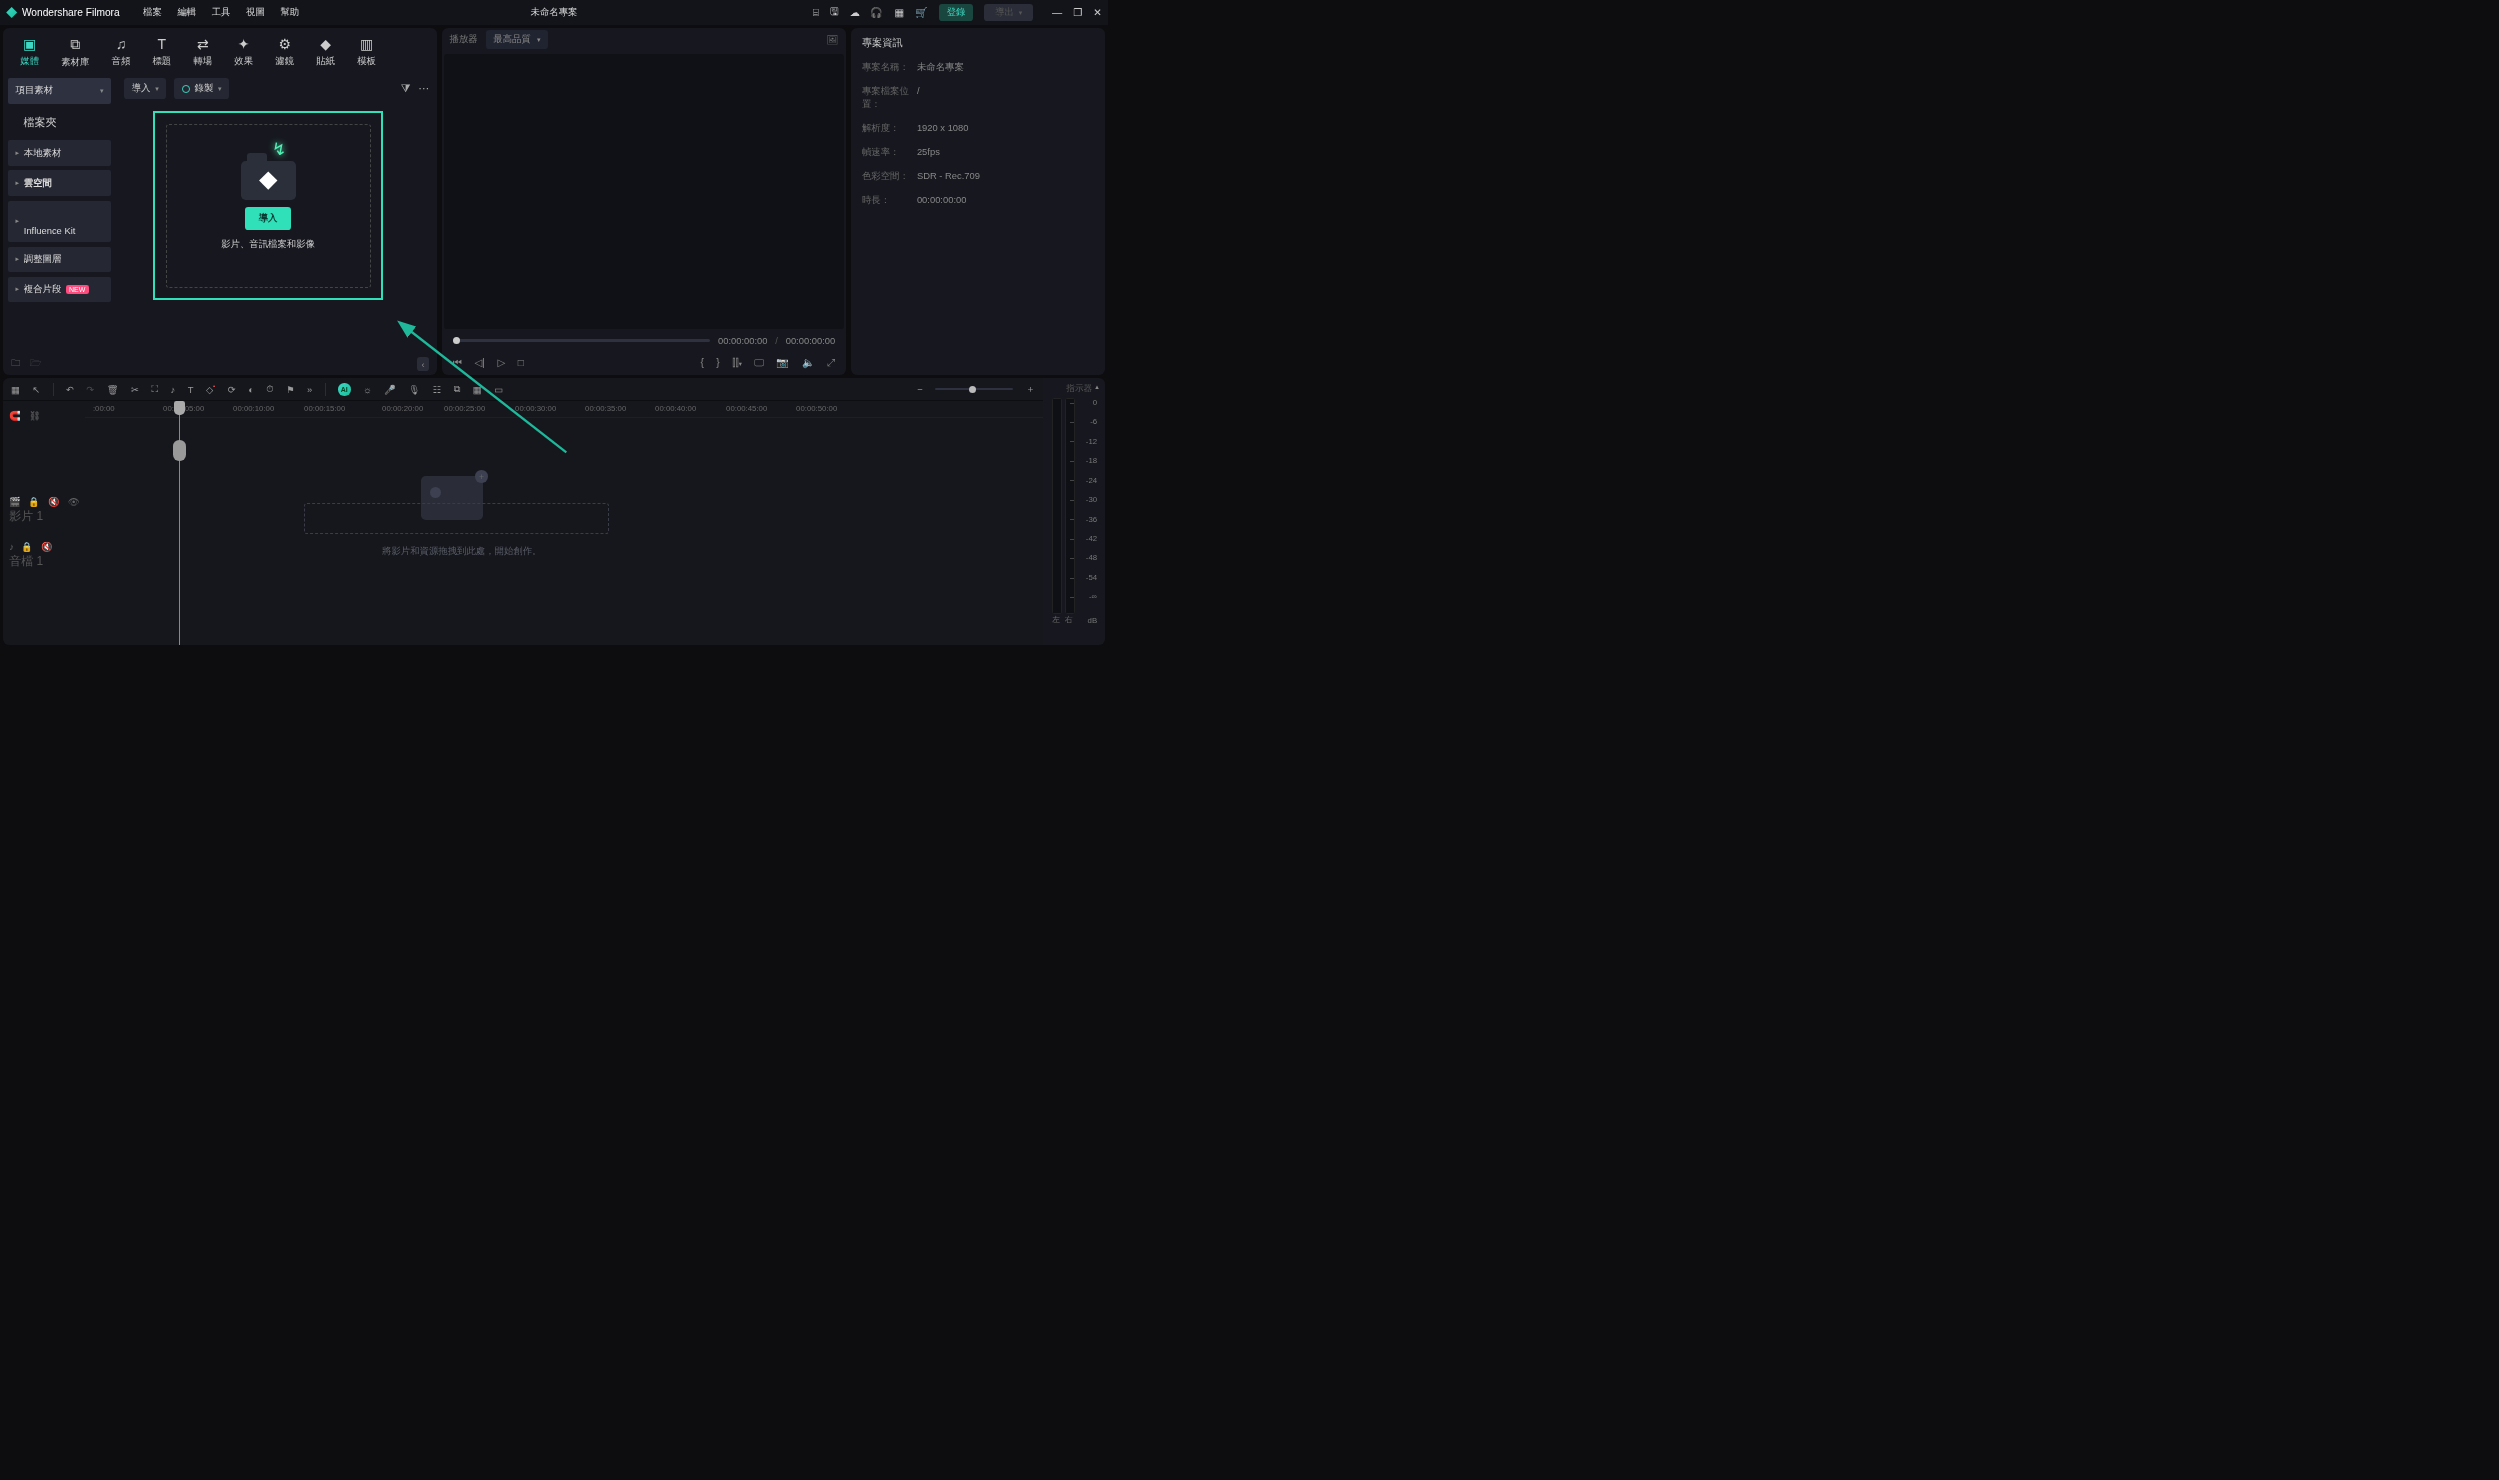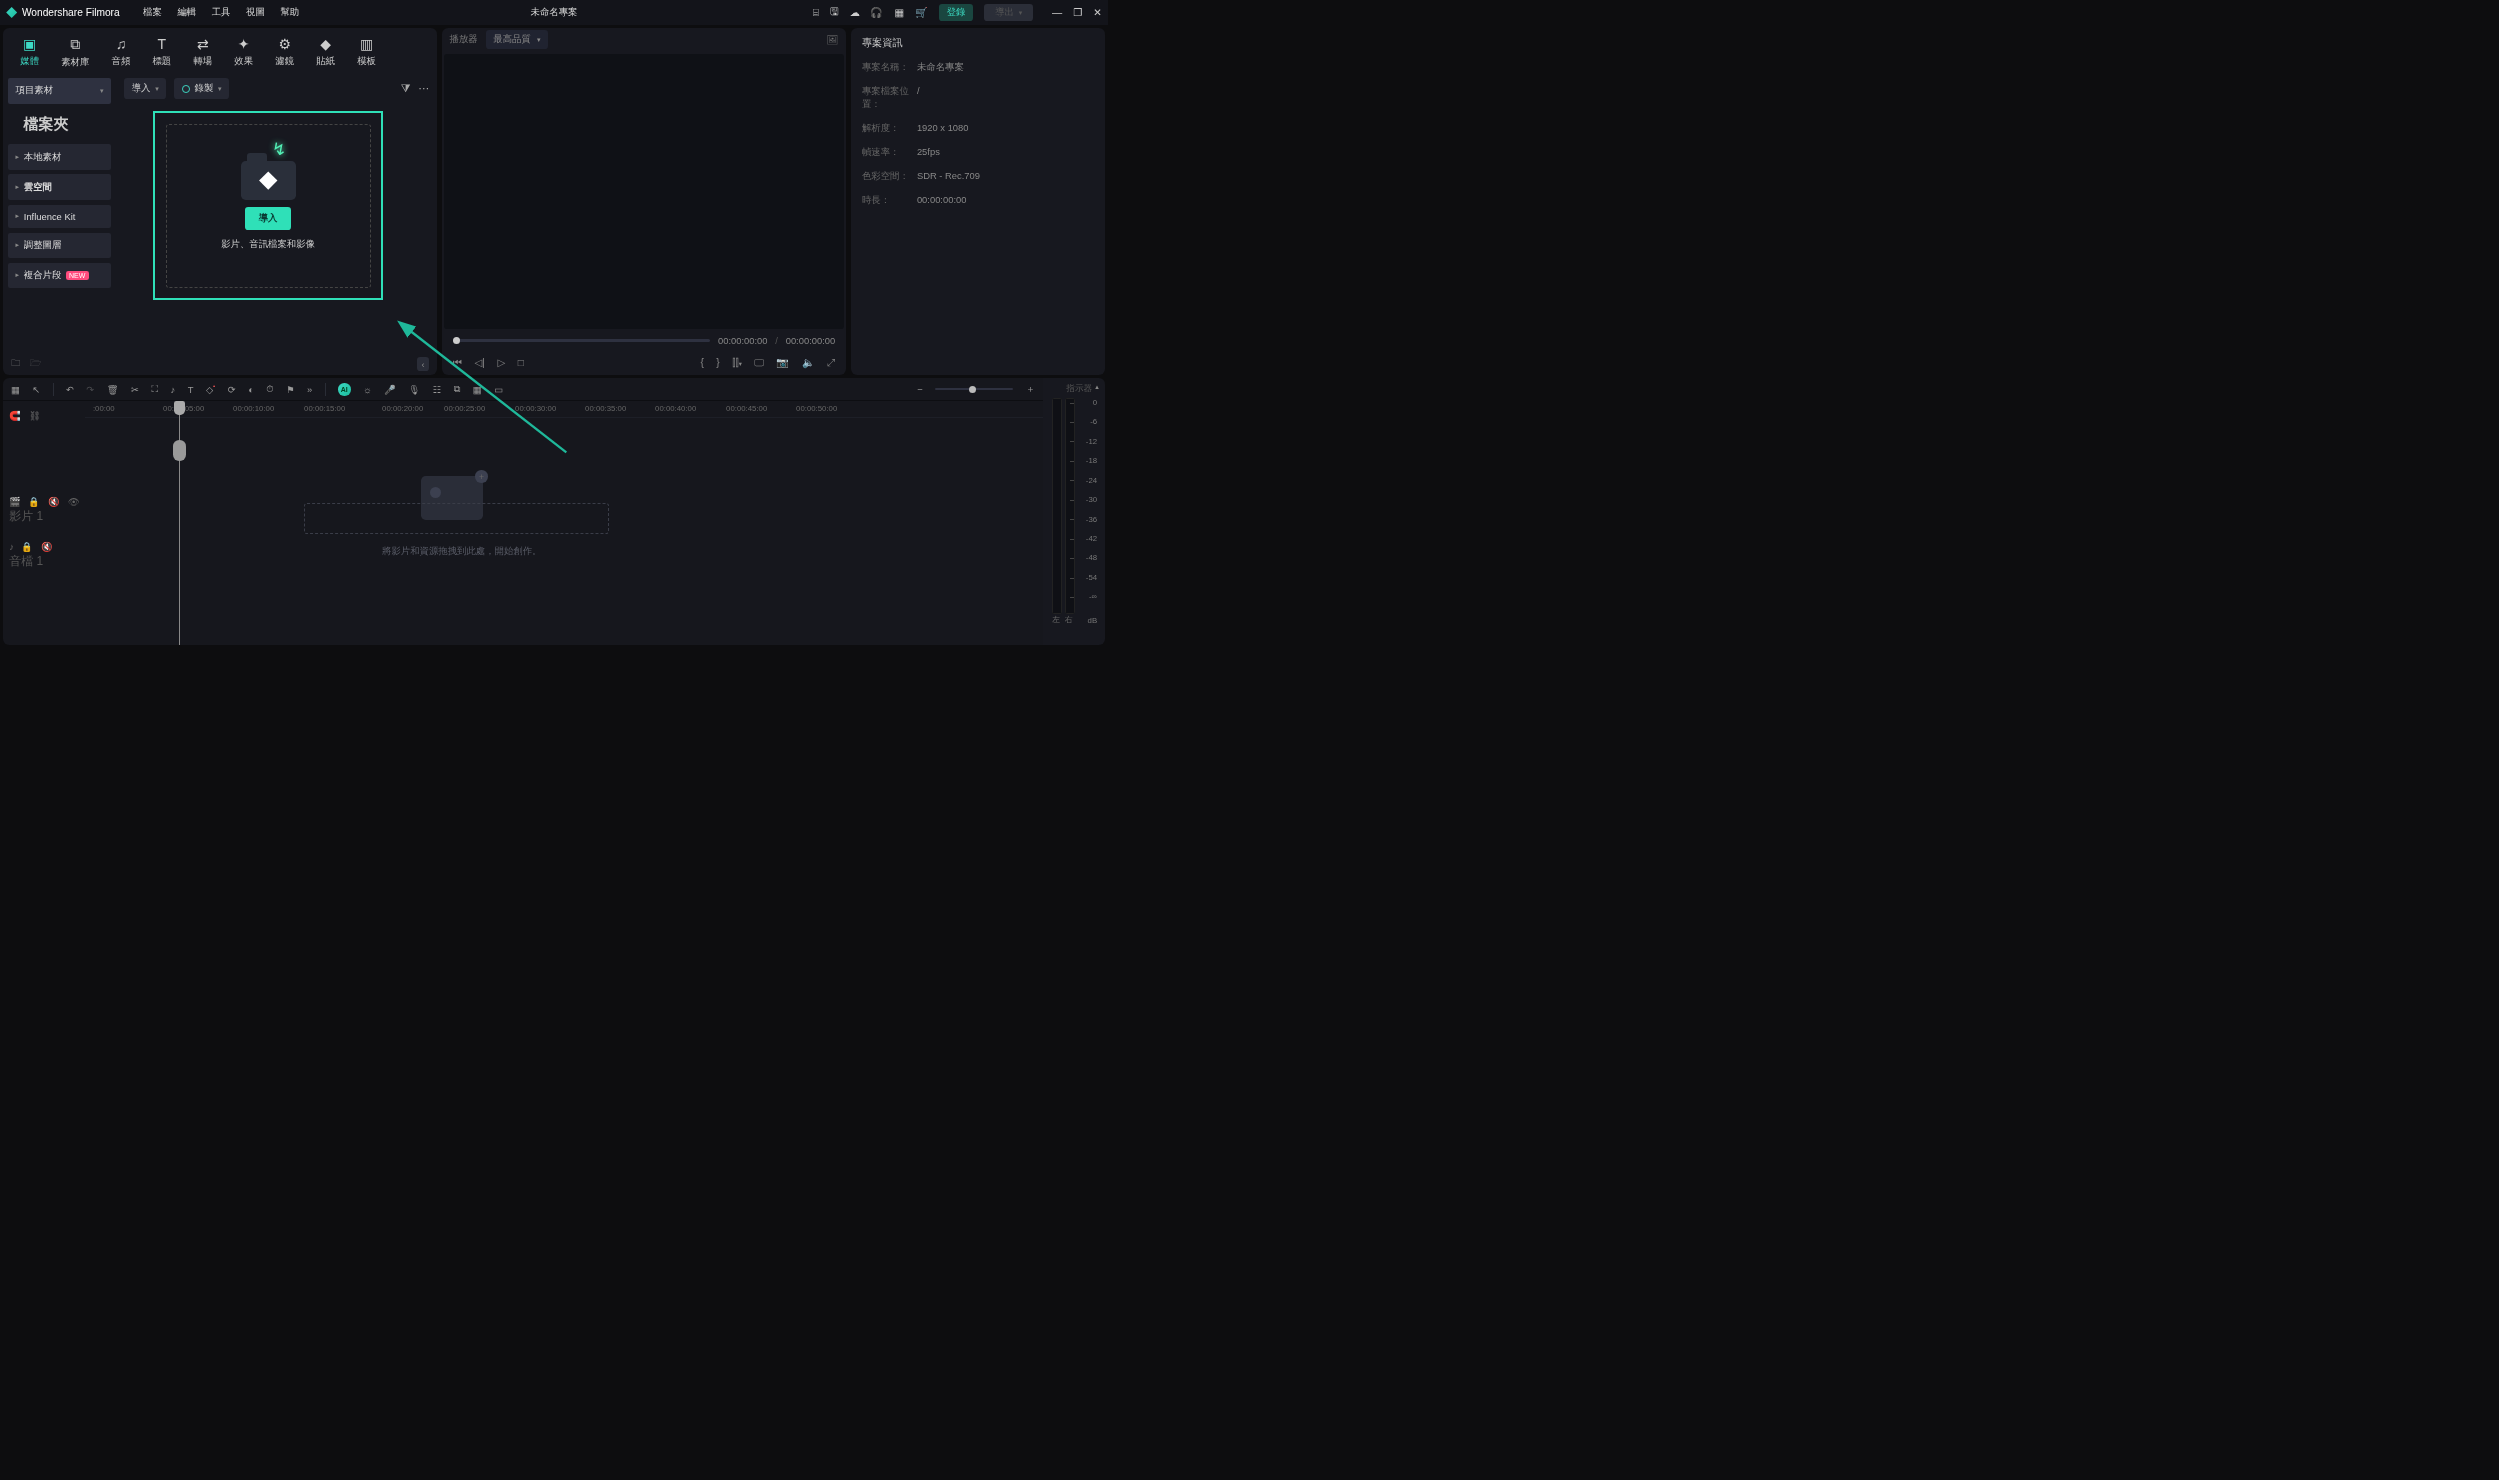--- a/index.html
+++ b/index.html
@@ -46,21 +46,21 @@
 .tabs { display:flex; padding:4.7px 15.6px 0; gap:19px; }
 .tab { display:flex; flex-direction:column; align-items:center; gap:3.1px; color:#ccc; padding:3.1px 1.6px; }
 .tab.active { color:#3dd9c4; }
 .tab .ticon { font-size:14px; }
 
 .media-body { display:flex; flex:1; min-height:0; }
 .sidebar { width:113px; padding:6.2px 4.7px; display:flex; flex-direction:column; gap:4.7px; }
 .side-item { background:#252732; color:#ddd; padding:6.2px 7.8px; border-radius:2px; font-size:9.4px; display:flex; align-items:center; justify-content:space-between; }
 .side-item.active { background:#2e3140; }
 .side-item .caret { color:#888; font-size:7px; }
-.side-sub { color:#ccc; padding:6.2px 15.6px; font-size:15px;font-weight:bold; }
+.side-sub { color:#ccc; padding:6.2px 15.6px; font-size:11px; }
 .new-badge { background:#ff4b7d; color:#fff; font-size:7px; padding:0.8px 3.1px; border-radius:2.3px; margin-left:4.7px; }
 
 .media-main { flex:1; position:relative; padding:6.2px 7.8px; }
 .media-toolbar { display:flex; align-items:center; gap:7.8px; }
 .dd { background:#252732; color:#ccc; padding:3.9px 7.8px; border-radius:3.1px; display:flex; align-items:center; gap:4.7px; font-size:9.4px; }
 .dd .carrot { font-size:7px; color:#888; }
 .rec-dot { width:7.8px; height:7.8px; border-radius:50%; border:1.6px solid #3dd9c4; }
 .media-toolbar .spacer { flex:1; }
 .media-toolbar .ticon { color:#aaa; font-size:11px; }
 
@@ -235,21 +235,21 @@
         <div class="side-item">
             <span class="caret">▸</span>
             <span style="flex:1;margin-left:4.7px;">本地素材</span>
           </div>
         <div class="side-item">
             <span class="caret">▸</span>
             <span style="flex:1;margin-left:4.7px;font-weight:bold;">雲空間</span>
           </div>
         <div class="side-item">
             <span class="caret">▸</span>
-            <span style="flex:1;margin-left:4.7px;">Influence Kit</span>
+            <span style="flex:1;margin-left:4.7px;margin-top:18px;">Influence Kit</span>
           </div>
         <div class="side-item">
             <span class="caret">▸</span>
             <span style="flex:1;margin-left:4.7px;">調整圖層</span>
           </div>
         <div class="side-item">
             <span class="caret">▸</span>
             <span style="flex:1;margin-left:4.7px;display:flex;align-items:center;">
               <span>複合片段</span>
               <span class="new-badge">NEW</span>

